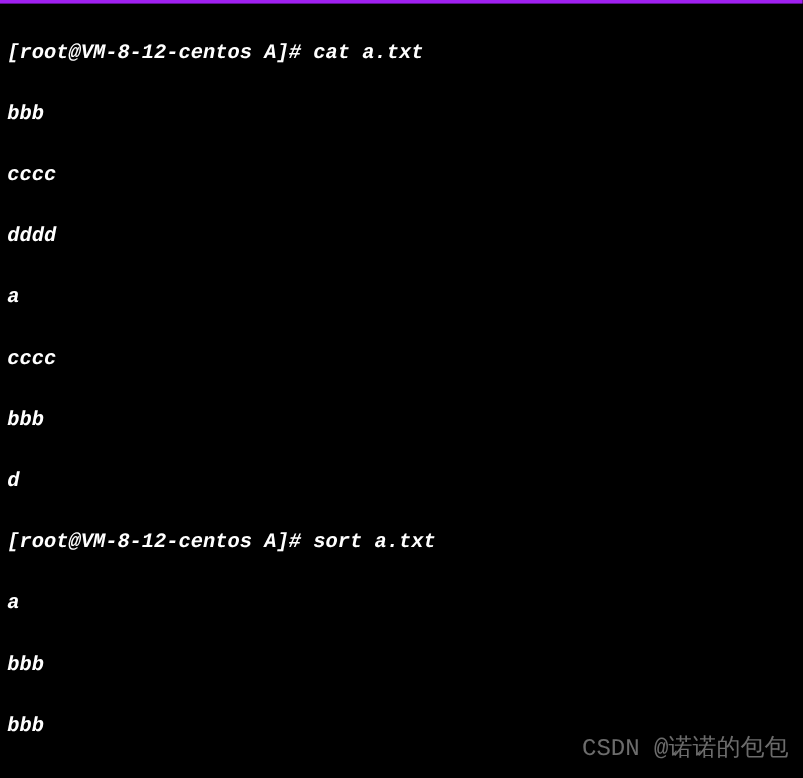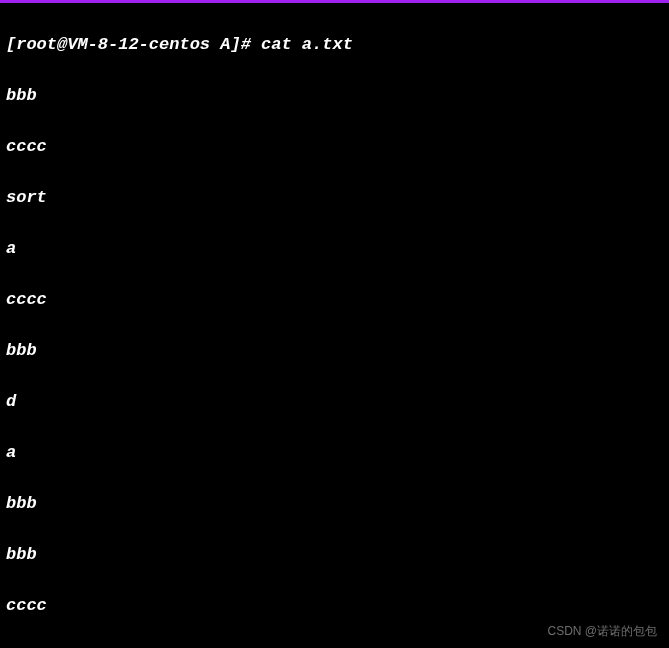--- a/index.html
+++ b/index.html
@@ -33,40 +33,41 @@
       padding-top: 2px;
     }
     .line {
       display: block;
       font-style: italic;
     }
     .watermark {
       position: absolute;
       bottom: 8px;
       right: 12px;
-      font-family: Liberation Sans, sans-serif;
-      font-size: 12px;
+      font-family: Liberation Mono, monospace;
+      font-size: 20px;
       color: rgba(180, 180, 180, 0.6);
       font-weight: normal;
     }
   </style>
 </head>
 <body>
 
 <div class="top-bar"></div>
 
 <div class="terminal">
 <span class="line"><span>[root@VM-8-12-centos A]# </span><span>cat a.txt</span></span>
 <span class="line">bbb</span>
 <span class="line">cccc</span>
-<span class="line">sort</span>
+<span class="line">dddd</span>
 <span class="line">a</span>
 <span class="line">cccc</span>
 <span class="line">bbb</span>
 <span class="line">d</span>
+<span class="line"><span>[root@VM-8-12-centos A]# </span><span>sort a.txt</span></span>
 <span class="line">a</span>
 <span class="line">bbb</span>
 <span class="line">bbb</span>
 <span class="line">cccc</span>
 
 
 
 
 
 

